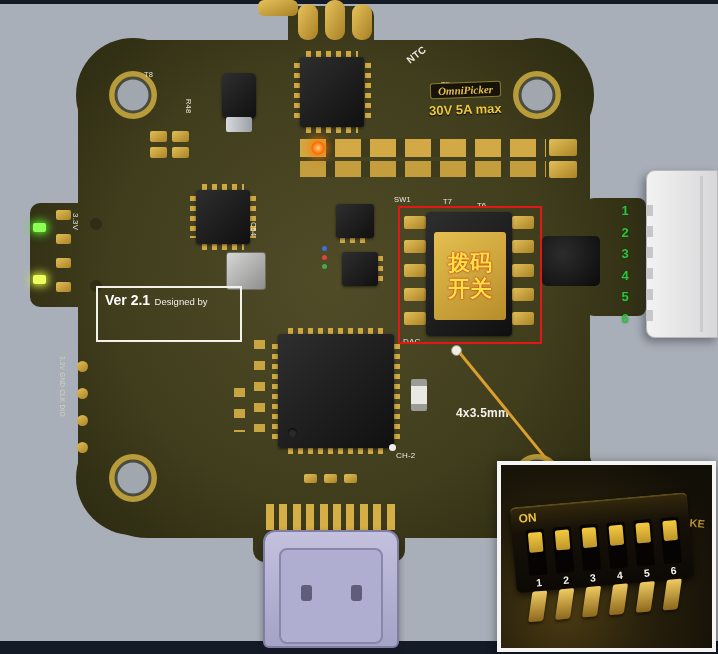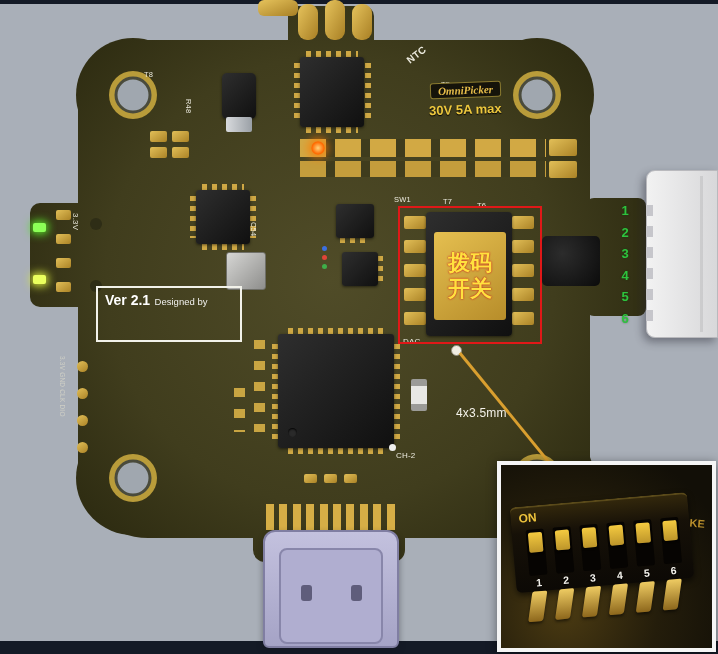--- a/index.html
+++ b/index.html
@@ -229,21 +229,21 @@
 
   <div class="verbox abs" style="left:96px;top:286px;width:146px;height:56px;">
     <div>
       <span class="vver">Ver 2.1</span>
       <span class="vby">Designed by</span>
     </div>
   </div>
 
   <div class="redbox abs" style="left:398px;top:206px;width:140px;height:134px;"></div>
 
-  <div class="lbl" style="left:456px;top:407px;font-size:12px;font-weight:400;color:#f4f2ea;">4x3.5mm</div>
+  <div class="lbl" style="left:456px;top:407px;font-size:12px;font-weight:700;color:#f4f2ea;">4x3.5mm</div>
 
   <div class="abs" style="left:461px;top:352px;width:181px;height:2.5px;background:#d99f2f;transform-origin:0 0;transform:rotate(50.8deg);z-index:30;"></div>
 
   <div class="inset abs" style="left:497px;top:461px;width:211px;height:183px;">
     <div class="dipgrp">
       <div class="dipbody">
         <span class="on">ON</span>
         <div class="slot" style="left:14px;">
             <div class="knob"></div>
           </div>

